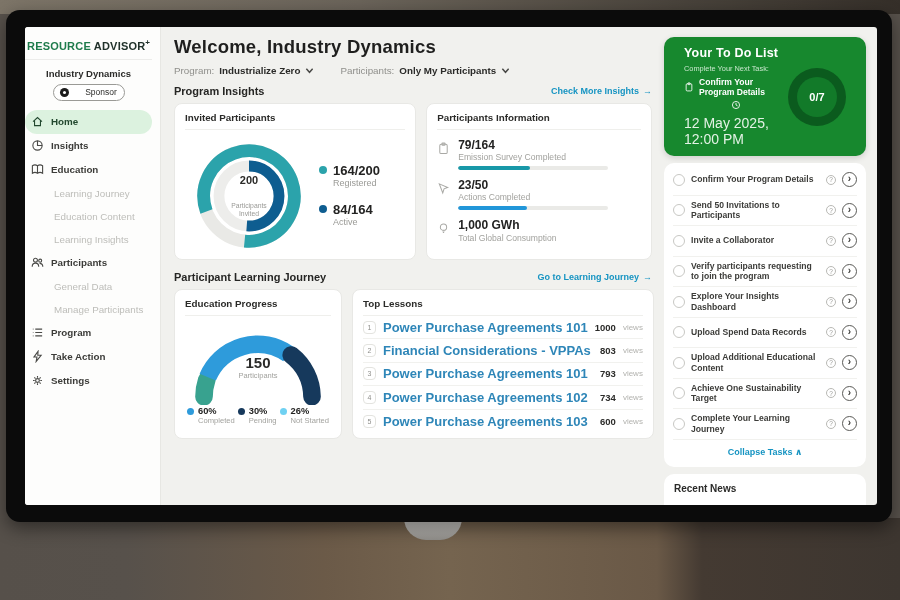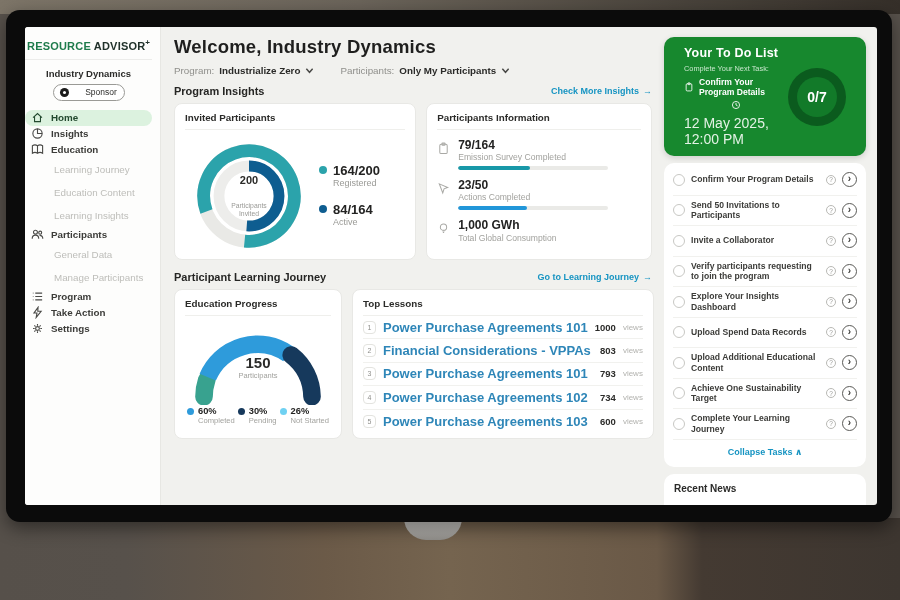--- a/index.html
+++ b/index.html
@@ -19,21 +19,21 @@
   
   .sidebar { width:136px; background:#fdfdfc; border-right:1px solid #e7e7e3; padding:9px 8px 0 0; flex-shrink:0; }
   .logo { font-size:11px; font-weight:bold; letter-spacing:.2px; white-space:nowrap; padding:2px 0 7px 2px; border-bottom:1px solid #ececea;}
   .logo .g { color:#1e7b4b; } .logo .d { color:#21322b; } .logo sup{ font-size:8px;}
   .org { text-align:center; font-size:9.5px; font-weight:bold; color:#2c2c2a; margin-top:8px;}
   .sponsor { margin:5px auto 9px; width:72px; height:17px; border:1px solid #9a9a96; border-radius:9px;
     display:flex; align-items:center; justify-content:center; gap:16px; background:#fff;}
   .sponsor .dot { width:9px; height:9px; border-radius:50%; background:#1b1b1b; position:relative;}
   .sponsor .dot::after{ content:""; position:absolute; left:3px; top:3px; width:3px; height:3px; border-radius:50%; background:#fff;}
   .sponsor span.lbl { font-size:8.5px; color:#2c2c2a; }
-  .nav-item { display:flex; align-items:center; gap:7px; height:16px; padding:0 6px; font-size:9.8px;
+  .nav-item { display:flex; align-items:center; gap:7px; height:24px; padding:0 6px; font-size:9.8px;
     font-weight:bold; color:#3c3c39; border-radius:13px; cursor:pointer;}
   .nav-item.active { background:#dcf2df; color:#23492f; }
   .nav-item.sub { font-weight:normal; color:#bdbdb9; padding-left:29px; height:23px;}
   .nav-item svg { width:13px; height:13px; stroke:#4a4a47; stroke-width:1.2; fill:none; flex-shrink:0;}
   .nav-item.active svg { stroke:#23492f;}
 
   
   .main { flex:1; padding:9px 12px 4px 13px; min-width:0;}
   .h1 { font-size:18.5px; font-weight:bold; color:#1f1f1e; letter-spacing:.2px;}
   .filters { display:flex; gap:26px; margin:7px 0 9px; align-items:center;}
@@ -95,21 +95,21 @@
     box-shadow:0 2px 6px rgba(0,0,0,.15);}
   .tg-left { color:#fff; }
   .tg-title { font-size:12.5px; font-weight:bold; letter-spacing:.2px;}
   .tg-sub { font-size:7.4px; color:#c9e7cd; margin:4px 0 4px;}
   .tg-row { display:flex; gap:5px; align-items:center; font-size:8.6px; font-weight:bold; margin-top:3px;}
   .tg-row.time { font-weight:normal; font-size:14px; color:#e3f2e5;flex-direction:column;}
   .tg-row svg { width:10px; height:10px; stroke:#fff; stroke-width:1.2; fill:none; flex-shrink:0;}
   .ring { width:58px; height:58px; border-radius:50%; background:#0b5b1e; display:flex;
     align-items:center; justify-content:center; align-self:center; flex-shrink:0;}
   .ring-inner { width:40px; height:40px; border-radius:50%; background:#127a29; color:#fff;
-    font-size:14px; font-weight:bold; display:flex; align-items:center; justify-content:center;}
+    font-size:11px; font-weight:bold; display:flex; align-items:center; justify-content:center;}
   .tasks-card { background:#fff; border-radius:10px; padding:2px 9px; }
   .task { display:flex; align-items:center; gap:6px; min-height:30.5px; padding:4px 0; border-bottom:1px solid #f1f1ee;}
   .task:last-of-type { border-bottom:none;}
   .task .cb { width:12px; height:12px; border:1.4px solid #c8c8c4; border-radius:50%; flex-shrink:0; cursor:pointer;}
   .task .tl { flex:1; font-size:8.6px; font-weight:bold; color:#3c3c39; line-height:1.25; cursor:pointer;}
   .task .q { width:10px; height:10px; border:1px solid #b9b9b5; border-radius:50%; color:#9a9a96;
     font-size:6.5px; display:flex; align-items:center; justify-content:center; flex-shrink:0;}
   .task .go { width:15px; height:15px; border:1.3px solid #5a5a57; border-radius:50%; color:#3c3c39;
     font-size:10px; line-height:1; display:flex; align-items:center; justify-content:center;
     flex-shrink:0; cursor:pointer; font-weight:bold; padding-bottom:1px;}

